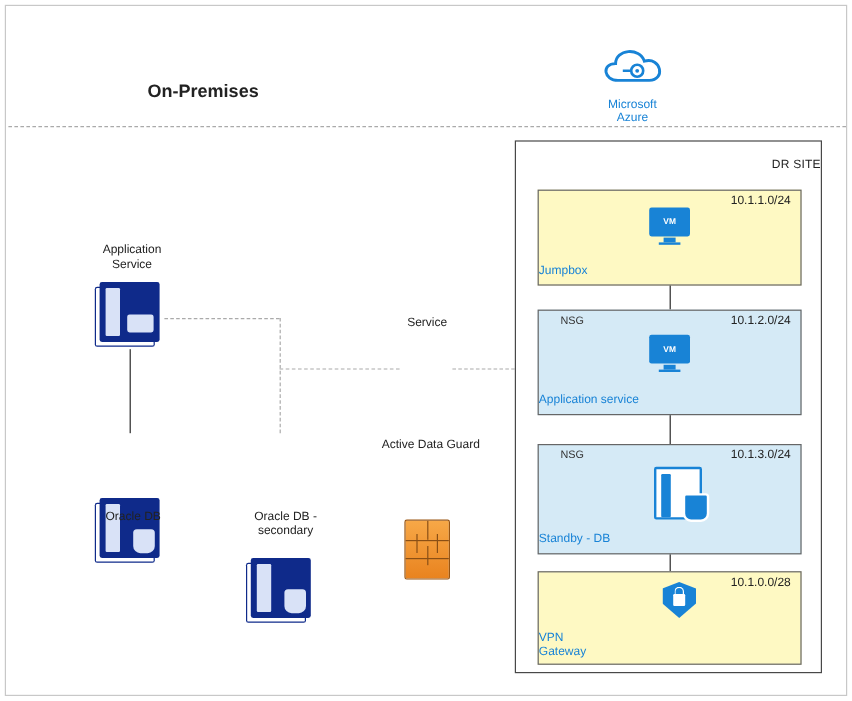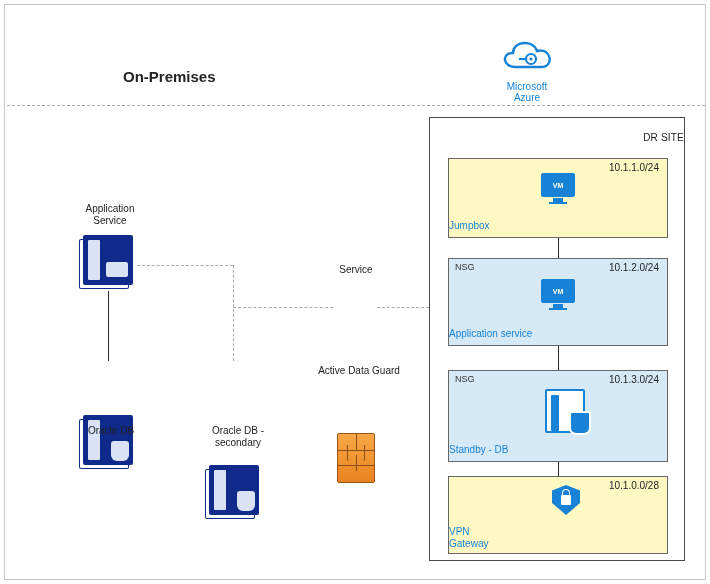--- a/index.html
+++ b/index.html
@@ -67,21 +67,21 @@
     border: 1px solid #666;
     position: absolute;
   }
   .subnet.beige { background: #fef9c3; }
   .subnet.blue  { background: #d5eaf6; }
   .nsg-tag {
     font-size: 9px;
     color: #333;
     position: absolute;
     top: 3px;
-    left: 6px;
+    left: 18px;
   }
   .cidr {
     font-size: 10px;
     color: #222;
     position: absolute;
     top: 3px;
     right: 8px;
   }
   
   .srv-icon {

